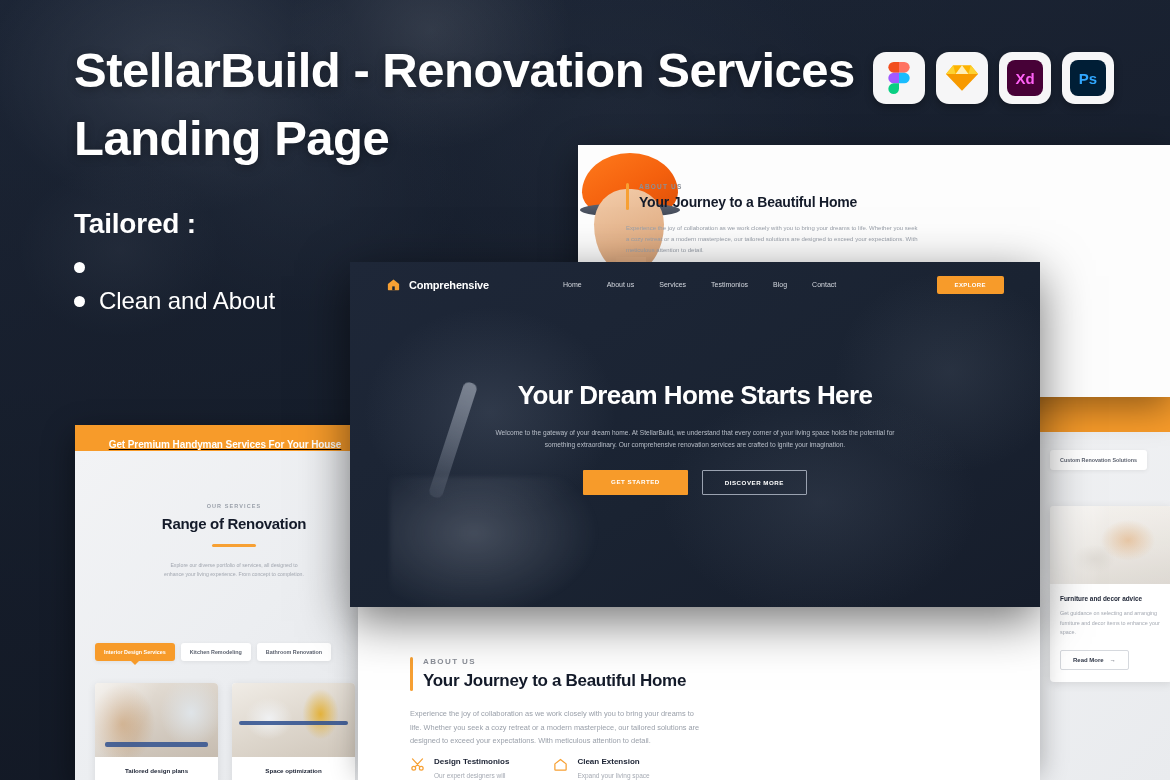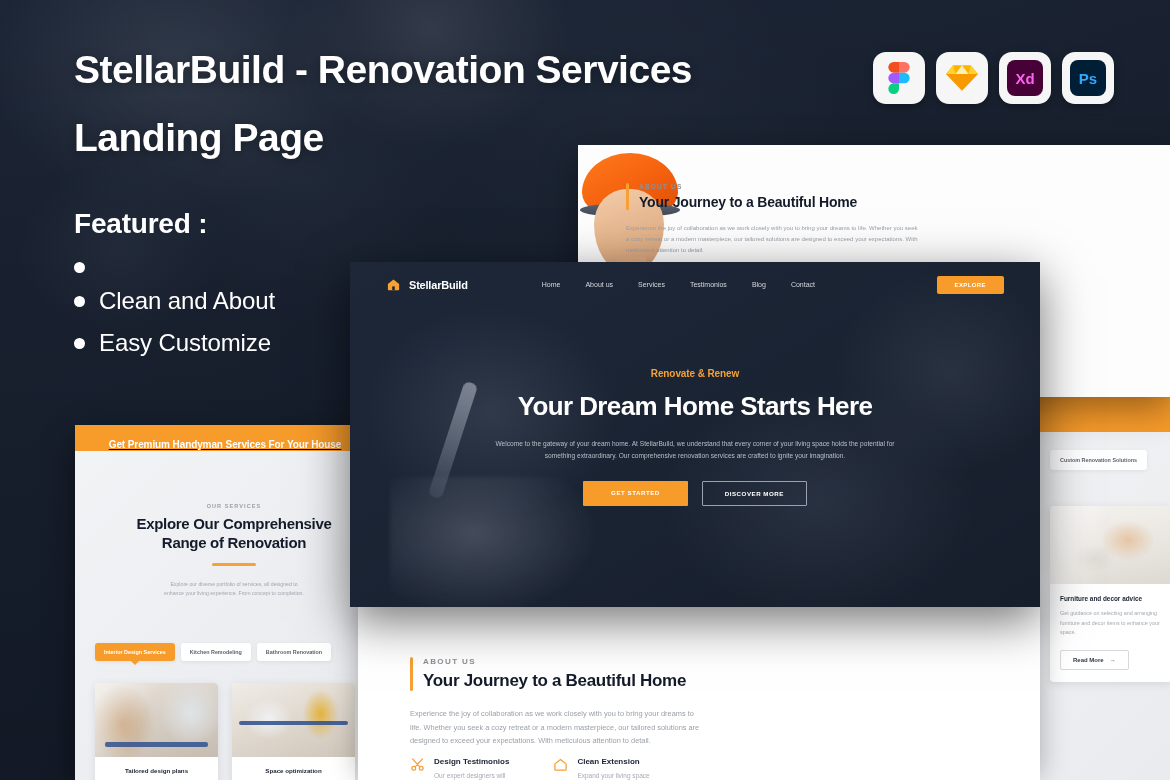--- a/index.html
+++ b/index.html
@@ -39,21 +39,21 @@
 
   
   .promo {
     position: absolute;
     left: 74px; top: 36px;
     width: 800px;
     z-index: 40;
   }
   .promo-title {
     color: #ffffff;
-    font-size: 39px;
+    font-size: 49px;
     line-height: 68px;
     font-weight: 700;
     letter-spacing: -0.5px;
     text-shadow: 0 2px 10px rgba(0,0,0,0.35);
   }
   .featured-label {
     color: #ffffff;
     font-size: 28px;
     font-weight: 700;
     margin-top: 36px;
@@ -381,32 +381,28 @@
 <div class="bg-root">
   <div class="bg-photo"></div>
   <div class="bg-vignette"></div>
 </div>
 
 <div class="promo">
   <div class="promo-title">
     <div>StellarBuild - Renovation Services</div>
     <div>Landing Page</div>
   </div>
-  <div class="featured-label">Featured :</div>
+  <div class="featured-label">Tailored :</div>
   <ul class="feature-list">
     <li class="feature-item">
       <span class="feature-bullet"></span>
     </li>
     <li class="feature-item">
       <span class="feature-bullet"></span>
       <span class="feature-text">Clean and About</span>
-    </li>
-    <li class="feature-item">
-      <span class="feature-bullet"></span>
-      <span class="feature-text">Easy Customize</span>
     </li>
   </ul>
 </div>
 
 <div class="app-icons">
   <div class="app-icon">
     <svg width="22" height="32" viewBox="0 0 24 36">
       <path d="M12 0H6a6 6 0 000 12h6z" fill="#F24E1E"></path>
       <path d="M12 0h6a6 6 0 010 12h-6z" fill="#FF7262"></path>
       <path d="M12 12h6a6 6 0 010 12h-6z" fill="#1ABCFE"></path>
@@ -475,21 +471,20 @@
     </div>
   </div>
 </div>
 
 <div class="mock mock-services">
   <div class="svc-top-banner">Get Premium Handyman Services For Your House</div>
   <div class="svc-body">
     <div class="svc-heading-block">
       <div class="svc-kicker">OUR SERVICES</div>
       <div class="svc-title">
-        <div>Explore Our Comprehensive</div>
         <div>Range of Renovation</div>
       </div>
       <div class="svc-rule"></div>
       <div class="svc-sub">
         <div>Explore our diverse portfolio of services, all designed to</div>
         <div>enhance your living experience. From concept to completion.</div>
       </div>
     </div>
     <div class="svc-tabs">
       <div class="svc-tab active">Interior Design Services</div>
@@ -559,35 +554,34 @@
   <div class="hero-bg"></div>
   <div class="hero-hand"></div>
   <div class="hero-penshape"></div>
 
   <div class="hero-nav">
     <div class="hero-brand">
       <svg width="15" height="15" viewBox="0 0 24 24">
         <path d="M3 11l9-7 9 7v9a1 1 0 01-1 1H4a1 1 0 01-1-1z" fill="#F7A033"></path>
         <rect x="10" y="15" width="4" height="6" fill="#1B2434"></rect>
       </svg>
-      <span class="hero-brand-name">StellarBuild</span>
+      <span class="hero-brand-name">Comprehensive</span>
     </div>
     <div class="hero-menu">
       <span class="hero-menu-item">Home</span>
       <span class="hero-menu-item">About us</span>
       <span class="hero-menu-item">Services</span>
       <span class="hero-menu-item">Testimonios</span>
       <span class="hero-menu-item">Blog</span>
       <span class="hero-menu-item">Contact</span>
     </div>
     <div class="hero-explore">EXPLORE</div>
   </div>
 
   <div class="hero-center">
-    <div class="hero-kicker">Renovate &amp; Renew</div>
     <div class="hero-title">Your Dream Home Starts Here</div>
     <div class="hero-sub">Welcome to the gateway of your dream home. At StellarBuild, we understand that every corner of your living space holds the potential for something extraordinary. Our comprehensive renovation services are crafted to ignite your imagination.</div>
     <div class="hero-btns">
       <div class="btn-start">GET STARTED</div>
       <div class="btn-discover">DISCOVER MORE</div>
     </div>
   </div>
 </div>
 
 </body></html>

